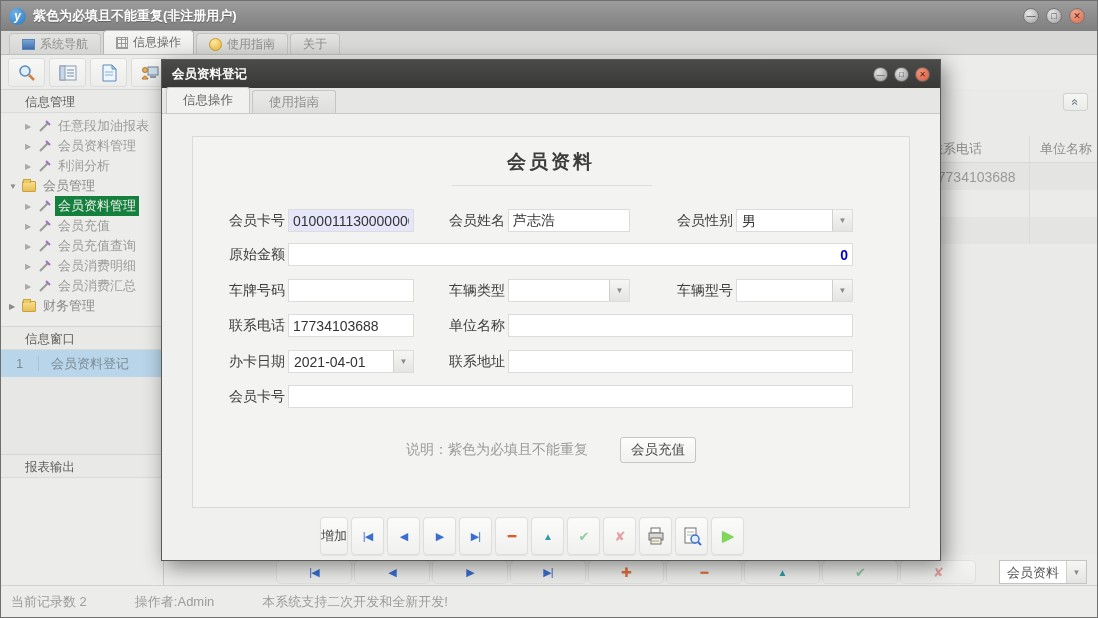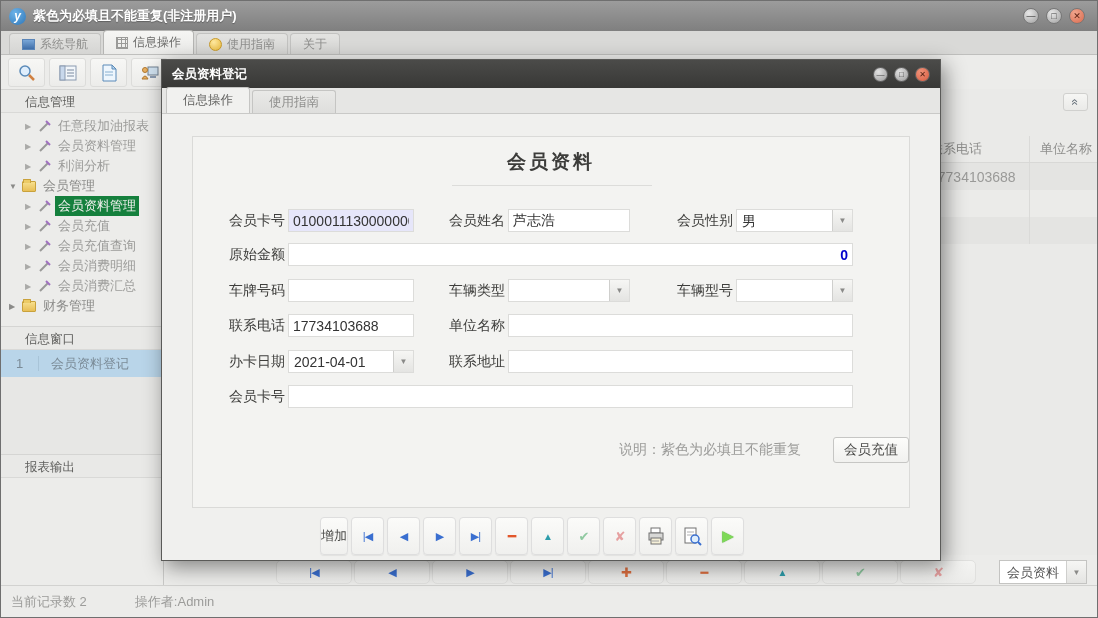--- a/index.html
+++ b/index.html
@@ -112,21 +112,21 @@
   .finput { position:absolute; height:23px; border:1px solid #dcdcda; background:#fff; font-size:14px; color:#333;
     padding:0 4px; font-family:"Liberation Sans","DejaVu Sans",sans-serif; }
   .required { background:#e6e6fa; }
   .amount { text-align:right; color:#0000cc; font-weight:bold; }
   .dd { position:absolute; height:23px; background:#fff; border:1px solid #dcdcda; display:flex; }
   .dd .val { flex:1; padding:3px 0 0 5px; font-size:14px; color:#333; white-space:nowrap; }
   .r1 { top:72px; } .r2 { top:106px; } .r3 { top:142px; } .r4 { top:177px; } .r5 { top:213px; } .r6 { top:248px; }
   .f-c1 { left:95px; width:126px; }  .f-c2 { left:315px; width:122px; } .f-c3 { left:543px; width:117px; }
   .f-wide { left:95px; width:565px; } .f-long { left:315px; width:345px; }
 
-  .note-row { position:absolute; top:300px; left:0; right:0; display:flex; align-items:center; justify-content:flex-end; gap:32px; }
+  .note-row { position:absolute; top:300px; left:0; right:0; display:flex; align-items:center; justify-content:center; gap:32px; }
   .note-text { color:#9b9b99; font-size:14px; }
   .recharge-btn { min-width:74px; height:26px; padding:0 10px; background:linear-gradient(#fdfdfb,#f1f1ef);
     border:1px solid #c6c6c4; border-radius:3px; font-size:13.5px; color:#4a4a48; display:flex; align-items:center; justify-content:center; }
 
   .dlg-toolbar { position:absolute; top:403px; left:0; right:0; display:flex; gap:3px; padding-left:158px; }
   .dtb { height:38px; border:1px solid #dedede; border-radius:4px; background:linear-gradient(#fbfbf9,#f0f0ee);
     display:flex; align-items:center; justify-content:center; box-shadow:0 1px 1px rgba(0,0,0,.06); }
   .dtb.txt { width:28px; font-size:13px; color:#4a4a48; }
   .dtb.ico { width:33px; }
 
@@ -351,20 +351,21 @@
     </div>
     <div class="combo">
       <span class="val">会员资料</span>
       <span class="arrow">▼</span>
     </div>
   </div>
 
   <div class="statusbar">
     <span class="s1">当前记录数 2</span>
     <span class="s2">操作者:Admin</span>
+    <span class="s3">本系统支持二次开发和全新开发!</span>
   </div>
 
   <div class="dialog">
     <div class="dlg-titlebar">
       <span class="dlg-title">会员资料登记</span>
       <div class="dlg-btns">
         <div class="dlg-btn">—</div>
         <div class="dlg-btn">□</div>
         <div class="dlg-btn close">✕</div>
       </div>

